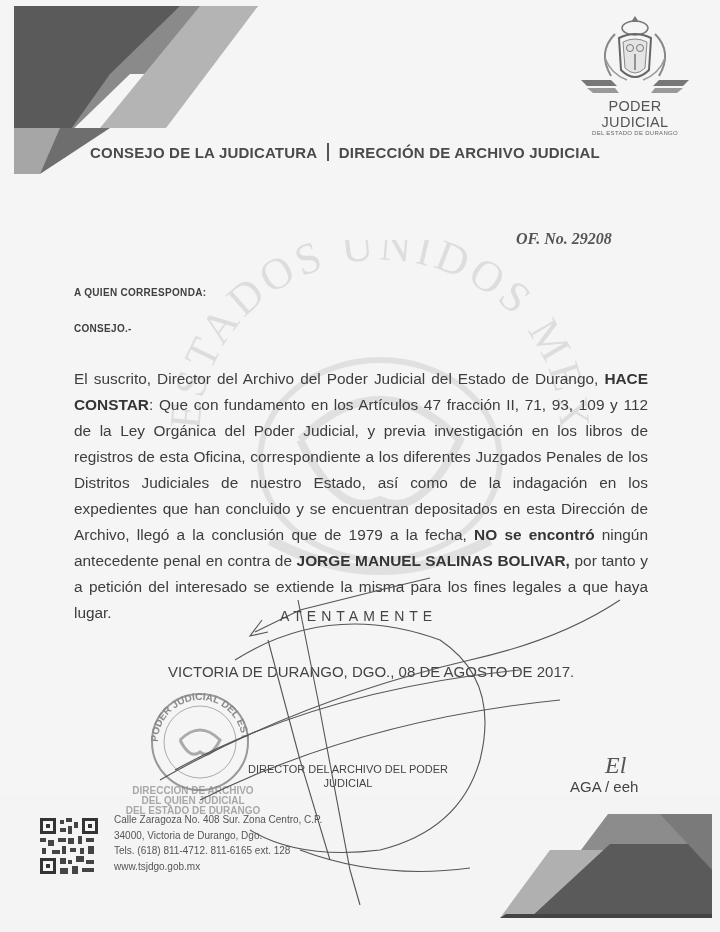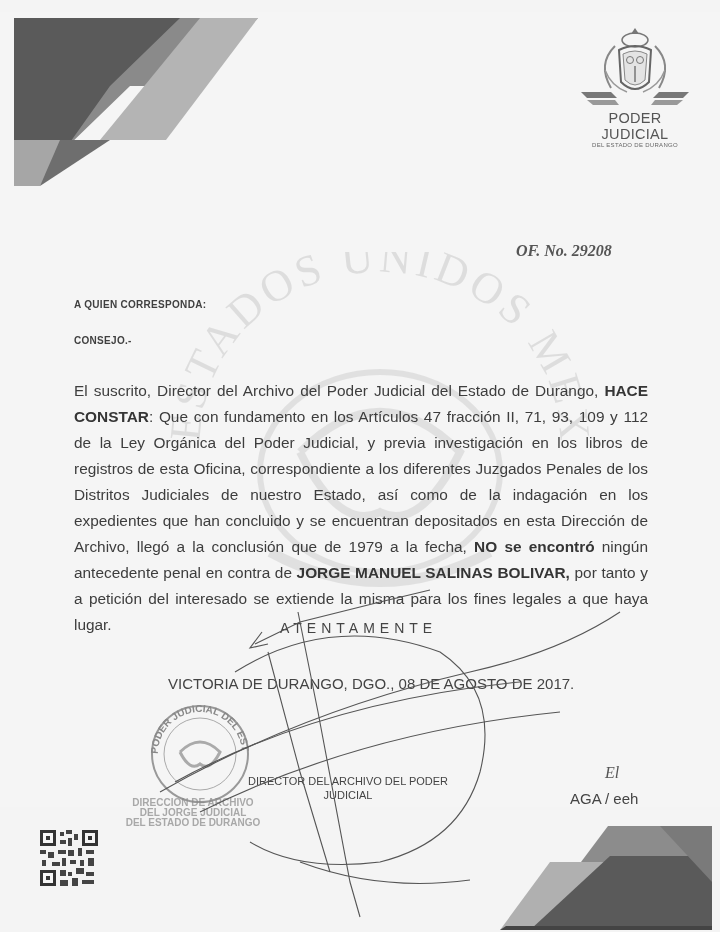--- a/index.html
+++ b/index.html
@@ -1,34 +1,34 @@
 <!DOCTYPE html>
 <html><head>
 <meta charset="utf-8">
 <style>
   html, body { margin:0; padding:0; }
   body { width:720px; height:932px; background:#f4f4f4; position:relative; overflow:hidden; font-family:"Liberation Sans", sans-serif; color:#3c3c3c; }
-  .page { position:absolute; left:0; top:0; width:720px; height:795px; background:#f5f5f5;margin-top:12px; }
+  .page { position:absolute; left:0; top:0; width:720px; height:795px; background:#f5f5f5; }
   .shard { position:absolute; }
   .header-title { position:absolute; left:90px; top:143px; font-weight:bold; font-size:15px; letter-spacing:0.2px; color:#4a4a4a; white-space:nowrap; }
   .header-title .sep { display:inline-block; width:1.5px; height:18px; background:#555; vertical-align:-3px; margin:0 10px; }
   .logo { position:absolute; left:575px; top:8px; width:120px; text-align:center; }
   .logo .name { font-size:14.5px; color:#555; letter-spacing:0.3px; margin-top:0px; }
   .logo .sub { font-size:6px; color:#666; letter-spacing:0.3px; }
   .of-no { position:absolute; left:516px; top:230px; font-family:"Liberation Serif", serif; font-style:italic; font-weight:bold; font-size:16px; color:#555; }
   .salut { position:absolute; left:74px; font-weight:bold; font-size:10px; color:#404040; letter-spacing:0.3px; }
   .body-text { position:absolute; left:74px; top:366px; width:574px; font-size:15.4px; line-height:26px; text-align:justify; color:#3d3d3d; }
   .body-text b { color:#353535; }
   .watermark { position:absolute; left:170px; top:240px; width:420px; height:380px; opacity:0.18; }
   .attn { position:absolute; left:280px; top:608px; font-size:14px; letter-spacing:5px; color:#444; }
   .date { position:absolute; left:168px; top:663px; font-size:15px; color:#444; }
   .signer { position:absolute; left:215px; top:740px; font-weight:bold; font-size:19px; color:#444; }
   .signer-title { position:absolute; left:228px; top:762px; width:240px; text-align:center; font-size:11px; line-height:14px; color:#444; }
   .initials { position:absolute; left:570px; top:778px; font-size:15px; color:#444; }
-  .initials-sig { position:absolute; left:605px; top:752px; font-family:"Liberation Serif", serif; font-style:italic; font-size:16px; color:#555; }
+  .initials-sig { position:absolute; left:605px; top:752px; font-family:"Liberation Serif", serif; font-style:italic; font-size:24px; color:#555; }
   .footer { position:absolute; left:114px; top:812px; font-size:10px; line-height:15.5px; color:#555; }
   .qr { position:absolute; left:40px; top:818px; width:58px; height:56px; }
   .seal-text { position:absolute; left:118px; top:786px; font-weight:bold; font-size:10px; line-height:10px; color:#888; opacity:0.7; text-align:center; width:150px; }
   .sig-svg { position:absolute; left:0; top:0; width:720px; height:932px; pointer-events:none; }
 </style>
 </head>
 <body>
 
 <div class="page">
 
@@ -56,20 +56,23 @@
       <path d="M90 50 Q84 66 68 72" fill="none" stroke="#999" stroke-width="1.5"></path>
       <polygon points="6,72 36,72 42,78 12,78" fill="#777"></polygon>
       <polygon points="114,72 84,72 78,78 108,78" fill="#777"></polygon>
       <polygon points="12,80 40,80 44,85 18,85" fill="#999"></polygon>
       <polygon points="108,80 80,80 76,85 102,85" fill="#999"></polygon>
     </svg>
     <div class="name">PODER JUDICIAL</div>
     <div class="sub">DEL ESTADO DE DURANGO</div>
   </div>
 
+  <div class="header-title">
+    <span>CONSEJO DE LA JUDICATURA</span><span class="sep"></span><span>DIRECCIÓN DE ARCHIVO JUDICIAL</span>
+  </div>
 
   <svg class="watermark" viewBox="0 0 420 380">
     <defs>
         <path id="arc" d="M30 190 A180 170 0 0 1 390 190"></path>
       </defs>
     <text font-family="Liberation Serif, serif" font-size="44" fill="#777" letter-spacing="4"><textPath href="#arc">ESTADOS UNIDOS MEXICANOS</textPath></text>
     <ellipse cx="210" cy="220" rx="120" ry="100" fill="none" stroke="#888" stroke-width="6"></ellipse>
     <path d="M130 200 Q210 120 290 200 Q250 280 210 260 Q170 280 130 200" fill="none" stroke="#888" stroke-width="8"></path>
     <path d="M100 300 Q210 360 320 300" fill="none" stroke="#888" stroke-width="10"></path>
   </svg>
@@ -88,21 +91,21 @@
     <circle cx="60" cy="52" r="48" fill="none" stroke="#999" stroke-width="2"></circle>
     <circle cx="60" cy="52" r="36" fill="none" stroke="#aaa" stroke-width="1"></circle>
     <defs>
         <path id="sarc" d="M18 52 A42 42 0 0 1 102 52"></path>
       </defs>
     <text font-size="10" font-weight="bold" fill="#888" font-family="Liberation Sans, sans-serif"><textPath href="#sarc">PODER JUDICIAL DEL ESTADO</textPath></text>
     <path d="M40 50 Q60 30 80 50 Q70 70 60 62 Q50 70 40 50" fill="none" stroke="#aaa" stroke-width="3"></path>
   </svg>
   <div class="seal-text">
     <div>DIRECCION DE ARCHIVO</div>
-    <div>DEL JORGE JUDICIAL</div>
+    <div>DEL QUIEN JUDICIAL</div>
     <div>DEL ESTADO DE DURANGO</div>
   </div>
 
   <div class="signer-title">
     <div>DIRECTOR DEL ARCHIVO DEL PODER JUDICIAL</div>
   </div>
 
   <div class="initials-sig">El</div>
   <div class="initials">AGA / eeh</div>
 
@@ -151,20 +154,26 @@
       <rect x="10" y="20" width="3" height="3"></rect>
         <rect x="14" y="21" width="2" height="2"></rect>
         <rect x="18" y="19" width="4" height="3"></rect>
       <rect x="23" y="21" width="4" height="2"></rect>
         <rect x="10" y="25" width="4" height="3"></rect>
         <rect x="16" y="24" width="3" height="4"></rect>
         <rect x="21" y="25" width="6" height="2"></rect>
     </g>
   </svg>
 
+  <div class="footer">
+    <div>Calle Zaragoza No. 408 Sur. Zona Centro, C.P.</div>
+    <div>34000, Victoria de Durango, Dgo.</div>
+    <div>Tels. (618) 811-4712. 811-6165 ext. 128</div>
+    <div>www.tsjdgo.gob.mx</div>
+  </div>
 
   <svg class="shard" style="left:500px;top:810px" width="220" height="122">
     <polygon points="108,4 212,4 212,108 30,108" fill="#8c8c8c"></polygon>
     <polygon points="50,40 140,40 84,108 0,108" fill="#b0b0b0"></polygon>
     <polygon points="110,34 212,34 212,108 30,108" fill="#5a5a5a"></polygon>
     <polygon points="0,108 212,108 212,104 6,104" fill="#444"></polygon>
     <polygon points="160,4 212,4 212,60" fill="#7a7a7a"></polygon>
   </svg>
 </div>
 

